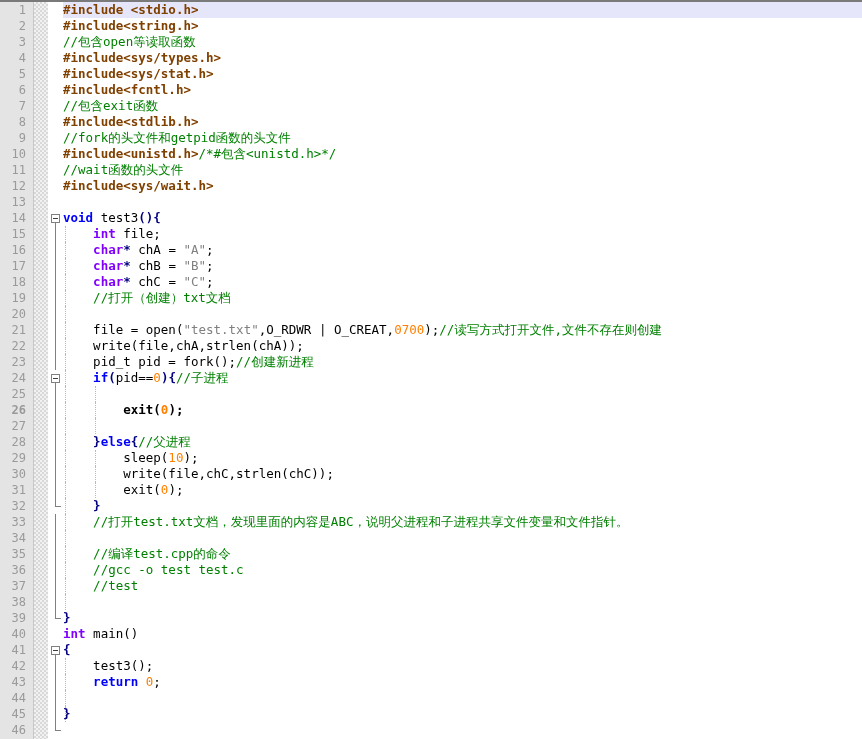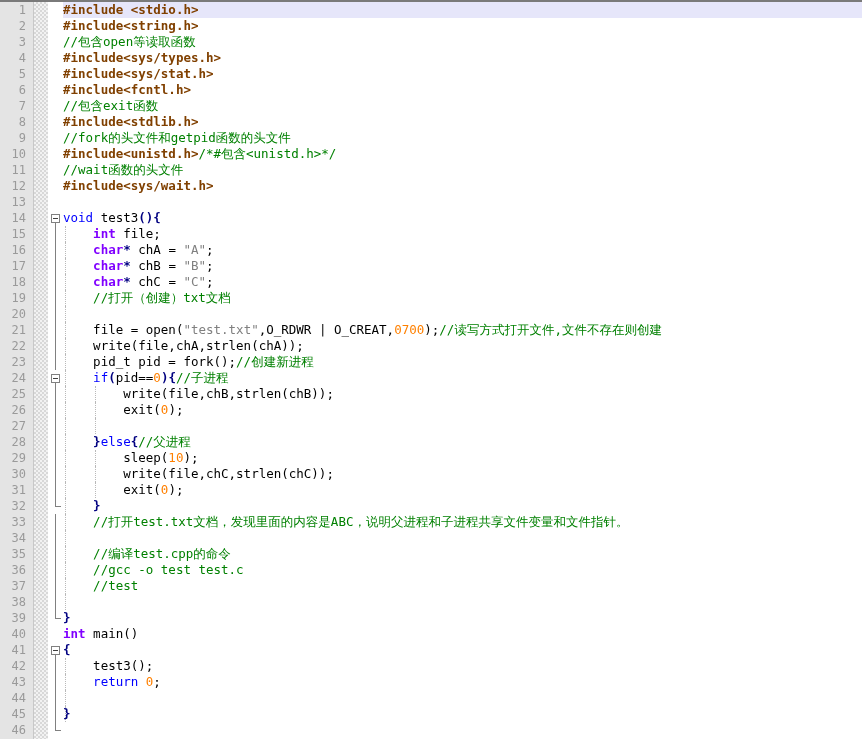--- a/index.html
+++ b/index.html
@@ -129,21 +129,21 @@
     position: absolute;
     top: 0; height: 16px;
     width: 1px;
     border-left: 1px dotted #b9b9b9;
     z-index: 1;
   }
 
   
   .t-pre   { color: #804000; font-weight: bold; }   
   .t-cmt   { color: #008000; }                      
-  .t-kw    { color: #0000ff; font-weight: normal; }   
+  .t-kw    { color: #0000ff; font-weight: bold; }   
   .t-type  { color: #8000ff; font-weight: bold; }   
   .t-num   { color: #ff8000; }                      
   .t-str   { color: #808080; }                      
   .t-op    { color: #000080; font-weight: bold; }   
   .t-plain { color: #000000; }
 </style>
 </head>
 <body>
 
 <div id="editor">
@@ -168,22 +168,22 @@
       <div class="line" style="top: 224px; position: absolute; left: 0px; width: 686px;"><span class="lnum">15</span><span class="fold"><span class="vline"></span></span><span class="guide" style="left: 65px;"></span><span class="code"><span class="t-plain">    </span><span class="t-type">int</span><span class="t-plain"> file;</span></span></div>
       <div class="line" style="top: 240px; position: absolute; left: 0px; width: 862px;"><span class="lnum">16</span><span class="fold"><span class="vline"></span></span><span class="guide" style="left: 65px;"></span><span class="code"><span class="t-plain">    </span><span class="t-type">char</span><span class="t-op">*</span><span class="t-plain"> chA = </span><span class="t-str">"A"</span><span class="t-plain">;</span></span></div>
       <div class="line" style="top: 256px; position: absolute; left: 0px; width: 862px;"><span class="lnum">17</span><span class="fold"><span class="vline"></span></span><span class="guide" style="left: 65px;"></span><span class="code"><span class="t-plain">    </span><span class="t-type">char</span><span class="t-op">*</span><span class="t-plain"> chB = </span><span class="t-str">"B"</span><span class="t-plain">;</span></span></div>
       <div class="line" style="top: 272px; position: absolute; left: 0px; width: 862px;"><span class="lnum">18</span><span class="fold"><span class="vline"></span></span><span class="guide" style="left: 65px;"></span><span class="code"><span class="t-plain">    </span><span class="t-type">char</span><span class="t-op">*</span><span class="t-plain"> chC = </span><span class="t-str">"C"</span><span class="t-plain">;</span></span></div>
       <div class="line" style="top: 288px; position: absolute; left: 0px; width: 862px;"><span class="lnum">19</span><span class="fold"><span class="vline"></span></span><span class="guide" style="left: 65px;"></span><span class="code"><span class="t-plain">    </span><span class="t-cmt">//打开（创建）txt文档</span></span></div>
       <div class="line" style="top: 304px; position: absolute; left: 0px; width: 862px;"><span class="lnum">20</span><span class="fold"><span class="vline"></span></span><span class="guide" style="left: 65px;"></span><span class="code"><span class="t-plain">    </span></span></div>
       <div class="line" style="top: 320px; position: absolute; left: 0px; width: 862px;"><span class="lnum">21</span><span class="fold"><span class="vline"></span></span><span class="guide" style="left: 65px;"></span><span class="code"><span class="t-plain">    file = open(</span><span class="t-str">"test.txt"</span><span class="t-plain">,O_RDWR | O_CREAT,</span><span class="t-num">0700</span><span class="t-plain">);</span><span class="t-cmt">//读写方式打开文件,文件不存在则创建</span></span></div>
       <div class="line" style="top: 336px; position: absolute; left: 0px; width: 862px;"><span class="lnum">22</span><span class="fold"><span class="vline"></span></span><span class="guide" style="left: 65px;"></span><span class="code"><span class="t-plain">    write(file,chA,strlen(chA));</span></span></div>
       <div class="line" style="top: 352px; position: absolute; left: 0px; width: 862px;"><span class="lnum">23</span><span class="fold"><span class="vline"></span></span><span class="guide" style="left: 65px;"></span><span class="code"><span class="t-plain">    pid_t pid = fork();</span><span class="t-cmt">//创建新进程</span></span></div>
       <div class="line" style="top: 368px; position: absolute; left: 0px; width: 862px;"><span class="lnum">24</span><span class="fold"><span class="vline half-bot"></span><span class="box"></span></span><span class="guide" style="left: 65px;"></span><span class="code"><span class="t-plain">    </span><span class="t-kw">if</span><span class="t-op">(</span><span class="t-plain">pid==</span><span class="t-num">0</span><span class="t-op">){</span><span class="t-cmt">//子进程</span></span></div>
-      <div class="line" style="top: 384px; position: absolute; left: 0px; width: 862px;"><span class="lnum">25</span><span class="fold"><span class="vline"></span></span><span class="guide" style="left: 65px;"></span><span class="guide" style="left: 95.08px;"></span><span class="code"><span class="t-plain">        write(file,chB,strlen(chB));</span></span></div>
-      <div class="line" style="top: 400px; position: absolute; left: 0px; width: 862px;"><span class="lnum">26</span><span class="fold"><span class="vline"></span></span><span class="guide" style="left: 65px;"></span><span class="guide" style="left: 95.08px;"></span><span class="code"><span class="t-plain">        exit(</span><span class="t-num">0</span><span class="t-plain">);</span></span></div>
+      <div class="line" style="top: 384px; position: absolute; left: 0px; width: 862px;"><span class="lnum">25</span><span class="fold"><span class="vline"></span></span><span class="guide" style="left: 65px;"></span><span class="guide" style="left: 95.08px;"></span></div>
+      <div class="line" style="top: 400px; position: absolute; left: 0px; width: 862px; font-weight: bold;"><span class="lnum">26</span><span class="fold"><span class="vline"></span></span><span class="guide" style="left: 65px;"></span><span class="guide" style="left: 95.08px;"></span><span class="code"><span class="t-plain">        exit(</span><span class="t-num">0</span><span class="t-plain">);</span></span></div>
       <div class="line" style="top: 416px; position: absolute; left: 0px; width: 862px;"><span class="lnum">27</span><span class="fold"><span class="vline"></span></span><span class="guide" style="left: 65px;"></span><span class="guide" style="left: 95.08px;"></span><span class="code"></span></div>
       <div class="line" style="top: 432px; position: absolute; left: 0px; width: 862px;"><span class="lnum">28</span><span class="fold"><span class="vline"></span></span><span class="guide" style="left: 65px;"></span><span class="code"><span class="t-op">    }</span><span class="t-kw">else</span><span class="t-op">{</span><span class="t-cmt">//父进程</span></span></div>
       <div class="line" style="top: 448px; position: absolute; left: 0px; width: 862px;"><span class="lnum">29</span><span class="fold"><span class="vline"></span></span><span class="guide" style="left: 65px;"></span><span class="guide" style="left: 95.08px;"></span><span class="code"><span class="t-plain">        sleep(</span><span class="t-num">10</span><span class="t-plain">);</span></span></div>
       <div class="line" style="top: 464px; position: absolute; left: 0px; width: 862px;"><span class="lnum">30</span><span class="fold"><span class="vline"></span></span><span class="guide" style="left: 65px;"></span><span class="guide" style="left: 95.08px;"></span><span class="code"><span class="t-plain">        write(file,chC,strlen(chC));</span></span></div>
       <div class="line" style="top: 480px; position: absolute; left: 0px; width: 862px;"><span class="lnum">31</span><span class="fold"><span class="vline"></span></span><span class="guide" style="left: 65px;"></span><span class="guide" style="left: 95.08px;"></span><span class="code"><span class="t-plain">        exit(</span><span class="t-num">0</span><span class="t-plain">);</span></span></div>
       <div class="line" style="top: 496px; position: absolute; left: 0px; width: 862px;"><span class="lnum">32</span><span class="fold"><span class="vline half-top"></span><span class="endcap"></span></span><span class="guide" style="left: 65px;"></span><span class="code"><span class="t-op">    }</span></span></div>
       <div class="line" style="top: 512px; position: absolute; left: 0px; width: 862px;"><span class="lnum">33</span><span class="fold"><span class="vline"></span></span><span class="guide" style="left: 65px;"></span><span class="code"><span class="t-plain">    </span><span class="t-cmt">//打开test.txt文档，发现里面的内容是ABC，说明父进程和子进程共享文件变量和文件指针。</span></span></div>
       <div class="line" style="top: 528px; position: absolute; left: 0px; width: 862px;"><span class="lnum">34</span><span class="fold"><span class="vline"></span></span><span class="guide" style="left: 65px;"></span><span class="code"></span></div>
       <div class="line" style="top: 544px; position: absolute; left: 0px; width: 862px;"><span class="lnum">35</span><span class="fold"><span class="vline"></span></span><span class="guide" style="left: 65px;"></span><span class="code"><span class="t-plain">    </span><span class="t-cmt">//编译test.cpp的命令</span></span></div>
       <div class="line" style="top: 560px; position: absolute; left: 0px; width: 862px;"><span class="lnum">36</span><span class="fold"><span class="vline"></span></span><span class="guide" style="left: 65px;"></span><span class="code"><span class="t-plain">    </span><span class="t-cmt">//gcc -o test test.c</span></span></div>

